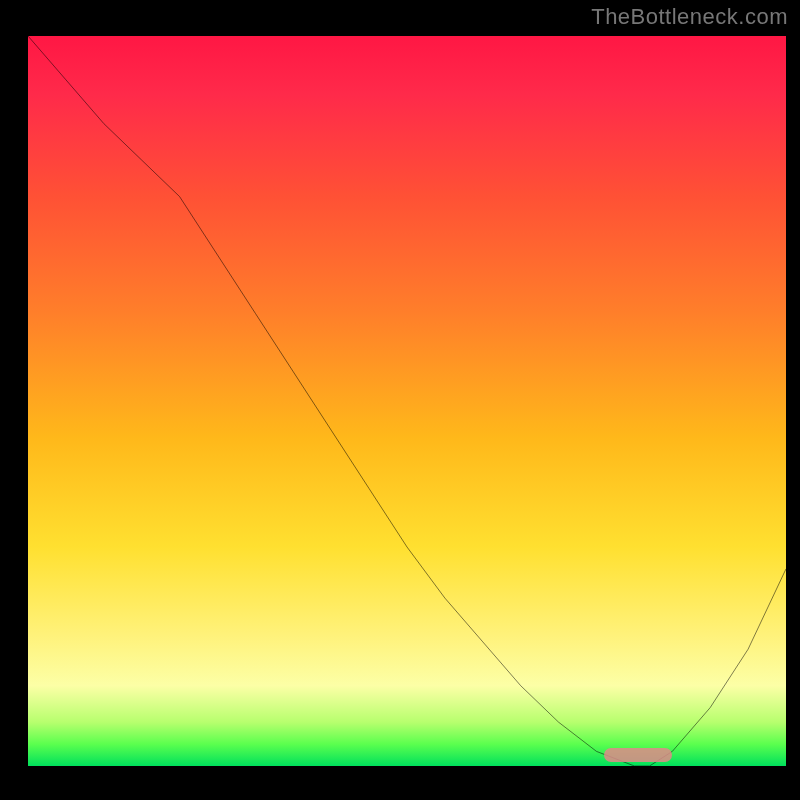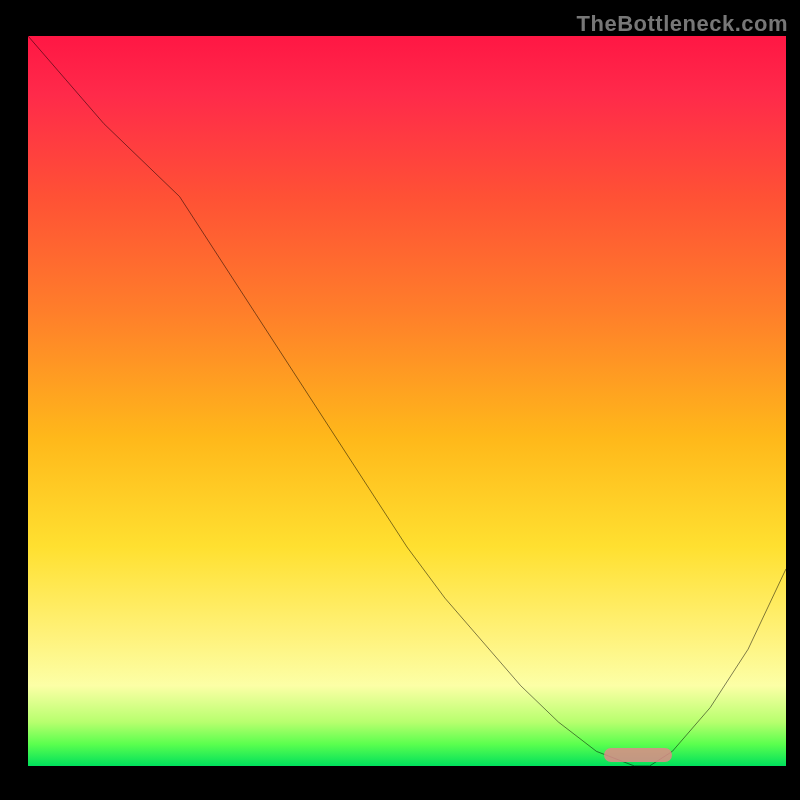--- a/index.html
+++ b/index.html
@@ -10,24 +10,23 @@
     background: #000;
     position: relative;
     font-family: Arial, Helvetica, sans-serif;
   }
   .watermark {
     position: absolute;
     top: 4px;
     right: 12px;
     color: #777;
     font-size: 22px;
-    font-weight: 700;
+    font-weight: 400;
     letter-spacing: 0.5px;
     z-index: 10;
-    margin-top: 7px;
   }
   .chart-frame {
     position: absolute;
     top: 32px;
     left: 24px;
     right: 10px;
     bottom: 30px;
     border: 4px solid #000;
     background: #000;
     overflow: hidden;

